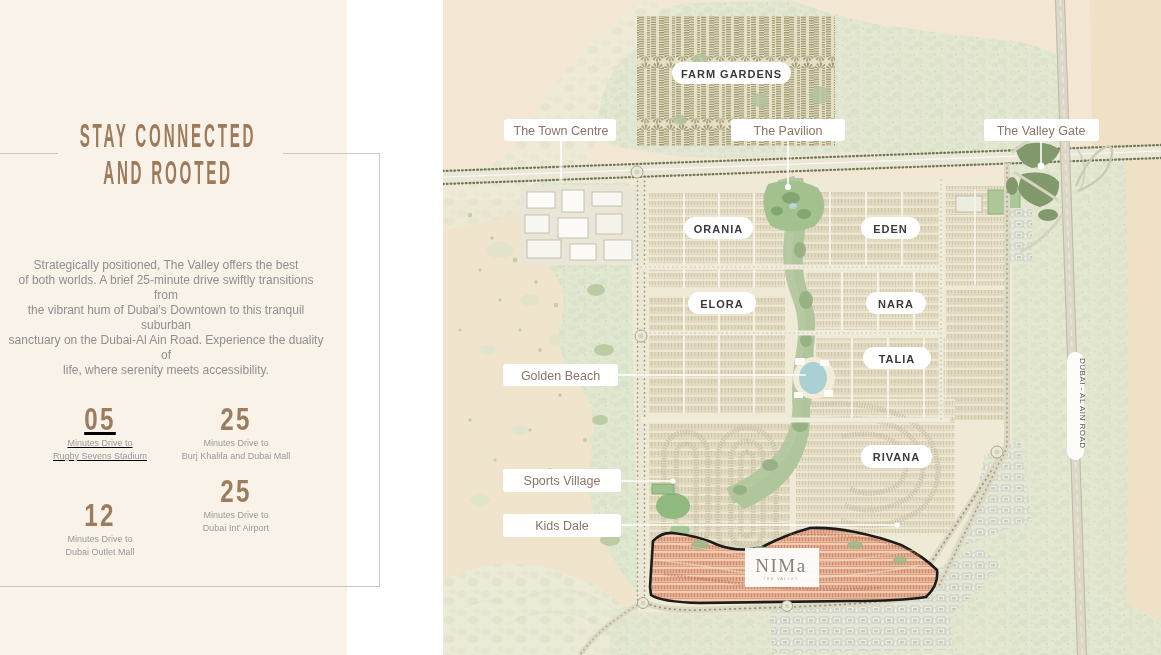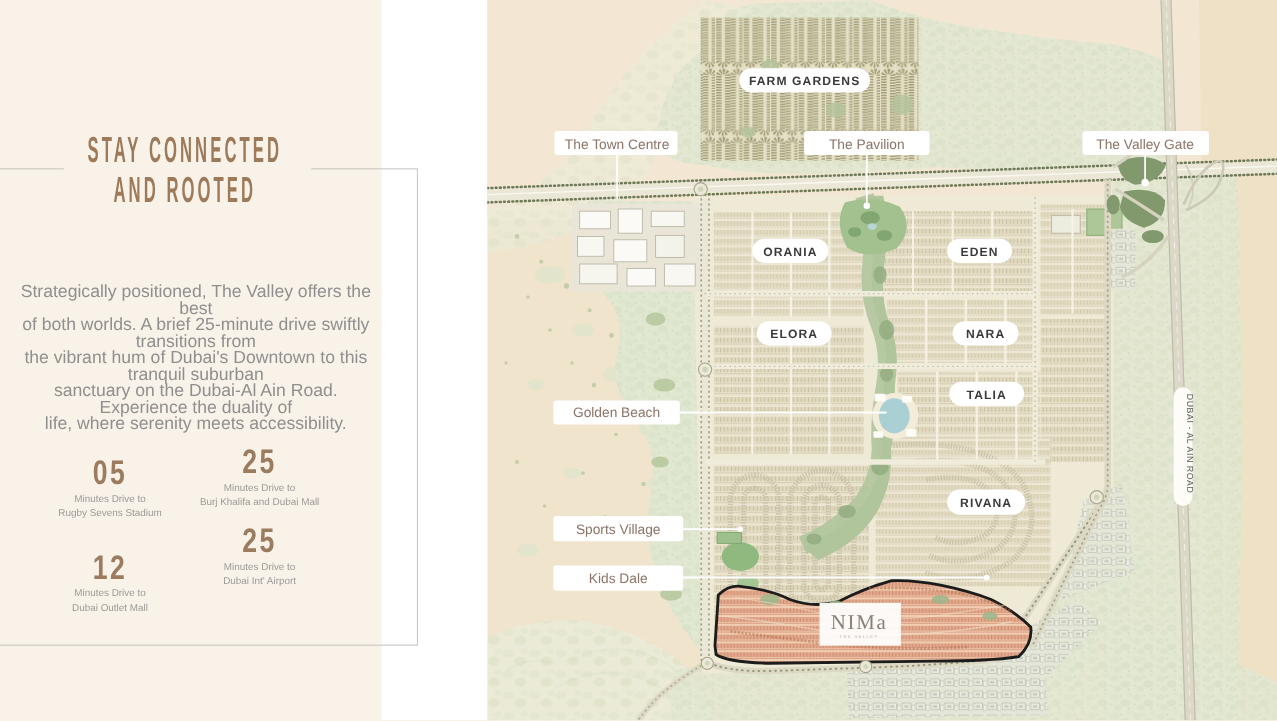--- a/index.html
+++ b/index.html
@@ -12,29 +12,29 @@
 
 <div class="abs" style="left:0;top:0;width:347px;height:655px;background:#f9f2e8;"></div>
 
 <div class="abs" style="left:-20px;top:153px;width:398px;height:432px;border:1px solid #cac8c2;"></div>
 
 <div class="abs" style="left:58px;top:118px;width:225px;height:72px;background:#f9f2e8;"></div>
 
 <div class="abs" style="left:-132px;top:118px;width:600px;text-align:center;font-size:33px;font-weight:700;color:#9d7a5a;letter-spacing:6px;white-space:nowrap;line-height:35px;transform:scaleX(0.46);transform-origin:center;">STAY CONNECTED</div>
 <div class="abs" style="left:-132px;top:155px;width:600px;text-align:center;font-size:33px;font-weight:700;color:#9d7a5a;letter-spacing:6px;white-space:nowrap;line-height:35px;transform:scaleX(0.46);transform-origin:center;">AND ROOTED</div>
 
-<div class="abs" style="left:18px;top:258px;width:320px;text-align:center;font-size:16px;line-height:15px;color:#8f8f8f;">
+<div class="abs" style="left:6px;top:258px;width:320px;text-align:center;font-size:12px;line-height:15px;color:#8f8f8f;">
 Strategically positioned, The Valley offers the best<br>
 of both worlds. A brief 25-minute drive swiftly transitions from<br>
 the vibrant hum of Dubai's Downtown to this tranquil suburban<br>
 sanctuary on the Dubai-Al Ain Road. Experience the duality of<br>
 life, where serenity meets accessibility.
 </div>
 
-<div class="abs" style="left:30px;top:414px;width:140px;text-align:center;">
+<div class="abs" style="left:30px;top:404px;width:140px;text-align:center;text-decoration:underline;">
   <div style="font-size:31px;font-weight:700;color:#9c7c5f;letter-spacing:3px;transform:scaleX(0.78);line-height:31px;">05</div>
   <div style="font-size:9px;color:#9a9a9a;line-height:13px;margin-top:2px;">Minutes Drive to<br>Rugby Sevens Stadium</div>
 </div>
 
 <div class="abs" style="left:166px;top:404px;width:140px;text-align:center;">
   <div style="font-size:31px;font-weight:700;color:#9c7c5f;letter-spacing:3px;transform:scaleX(0.78);line-height:31px;">25</div>
   <div style="font-size:9px;color:#9a9a9a;line-height:13px;margin-top:2px;">Minutes Drive to<br>Burj Khalifa and Dubai Mall</div>
 </div>
 
 <div class="abs" style="left:30px;top:476px;width:140px;text-align:center;margin-top:24px;">

